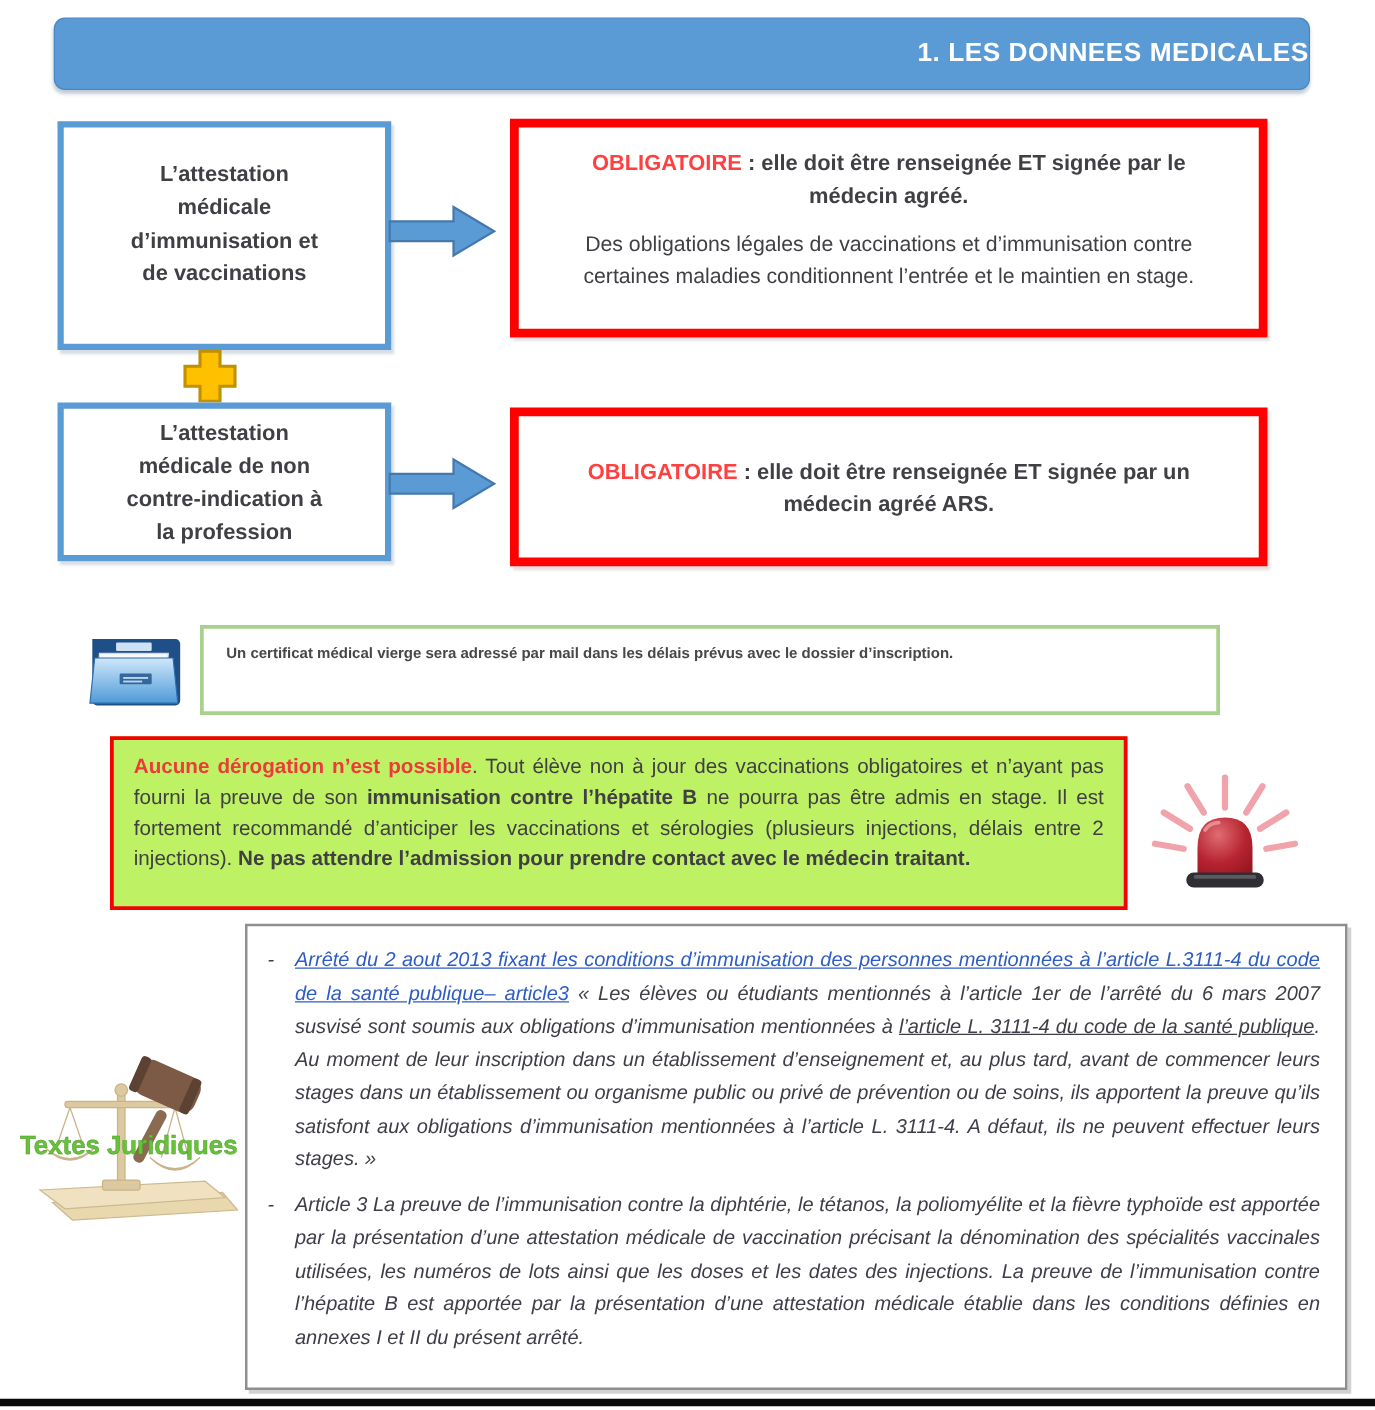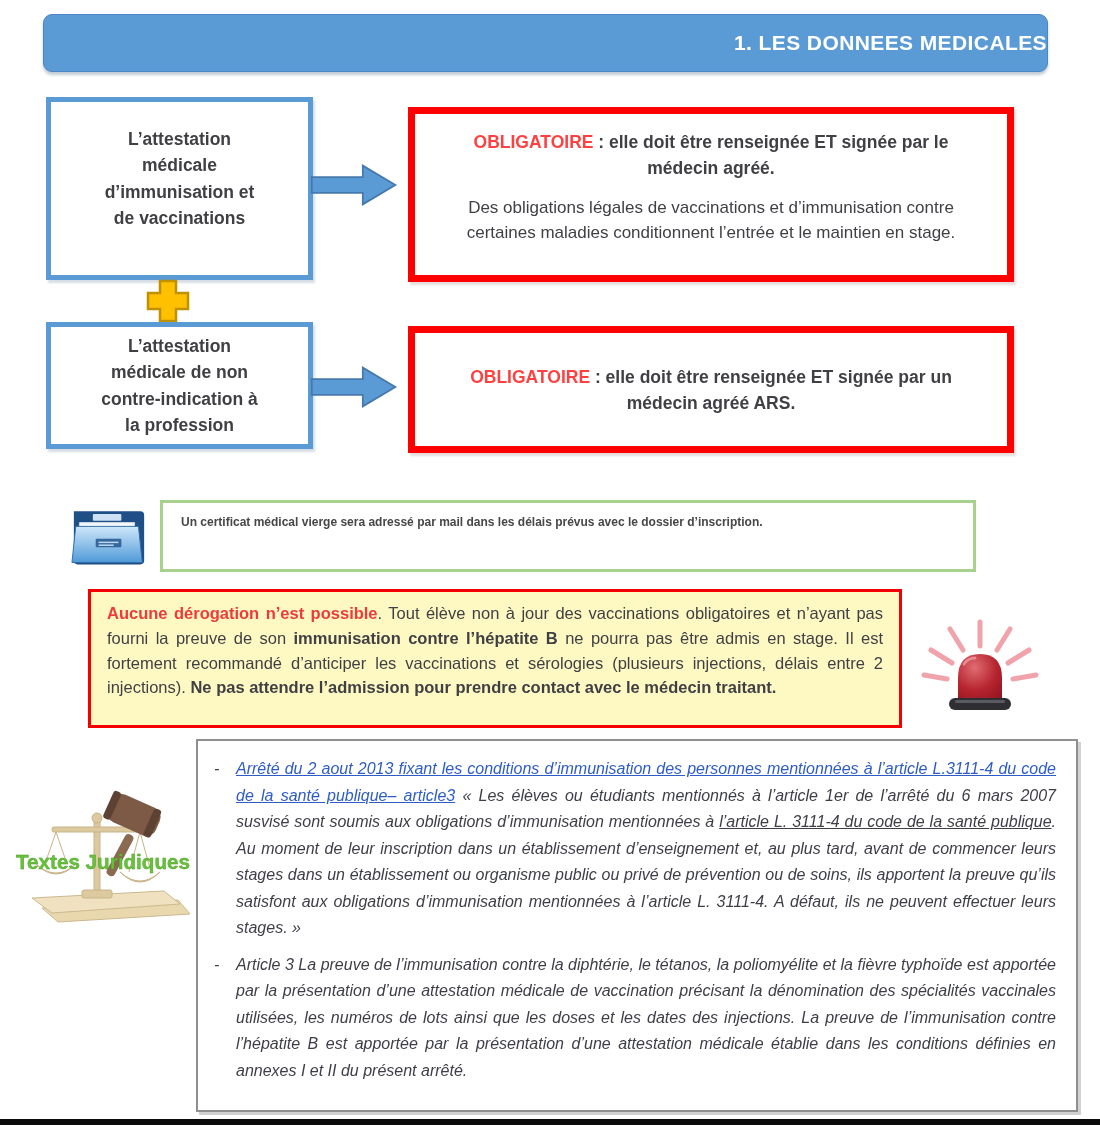--- a/index.html
+++ b/index.html
@@ -35,38 +35,38 @@
 
   .plus-wrap  { left:143px; top:276px; width:50px; height:50px; }
   .arrow-wrap { width:88px; height:46px; }
   .arrow1 { left:310px; top:162px; }
   .arrow2 { left:310px; top:364px; }
 
   .redbox {
     left:408px; width:606px; border:7px solid #fe0000; background:#ffffff;
     text-align:center; box-shadow:2px 3px 2px rgba(150,120,120,.25);
   }
-  .redbox1 { top:107px;  height:175px; padding:15px 24px; }
+  .redbox1 { top:95px;  height:175px; padding:15px 24px; }
   .redbox2 { top:326px; height:127px; padding:31px 24px; }
   .redbox p.lead { font-weight:bold; font-size:17.5px; line-height:1.5; }
   .redbox .kw { color:#ff4040; }
   .redbox p.sub { font-size:17px; line-height:1.5; margin-top:13px; color:#3f3f44; }
 
   
   .folder-wrap { left:66px; top:496px; width:86px; height:76px; }
   .greenbox {
     left:160px; top:500px; width:816px; height:72px;
     border:3px solid #a9d18e; background:#ffffff;
     padding:10px 18px; font-weight:600; font-size:12px; line-height:1.55; color:#474747;
   }
 
   
   .warnbox {
     left:88px; top:589px; width:814px; height:139px;
-    border:3px solid #f40000; background:#fef9c3;
+    border:3px solid #f40000; background:#bef264;
     padding:9px 16px; text-align:justify;
     font-size:16.5px; line-height:1.5; color:#3f3f44;
   }
   .warnbox .warn-lead { color:#ee3a3a; font-weight:bold; }
   .warnbox .b { font-weight:bold; }
   .siren-wrap { left:918px; top:616px; width:124px; height:112px; }
 
   
   .legalbox {
     left:196px; top:739px; width:882px; min-height:373px;
@@ -75,21 +75,21 @@
     padding:15px 20px 12px 16px;
     font-style:italic; font-size:16px; line-height:1.66; color:#3e3e48;
   }
   .legal-item { display:flex; }
   .legal-item + .legal-item { margin-top:10px; }
   .legal-item .marker { flex:0 0 22px; text-align:left; }
   .legal-item .legal-text { flex:1; text-align:justify; }
   .legal-link { color:#2e5cc5; text-decoration:underline; font-style:italic; cursor:pointer; }
   .u { text-decoration:underline; }
 
-  .scales-wrap { left:12px; top:788px; width:184px; height:144px; }
+  .scales-wrap { left:12px; top:842px; width:184px; height:144px; }
 
   
   .bottom-line { left:0; top:1119px; width:1100px; height:6px; background:#0a0a0a; }
 </style>
 </head>
 <body>
 
 <div class="abs banner">
   <span>1. LES DONNEES MEDICALES</span>
 </div>

